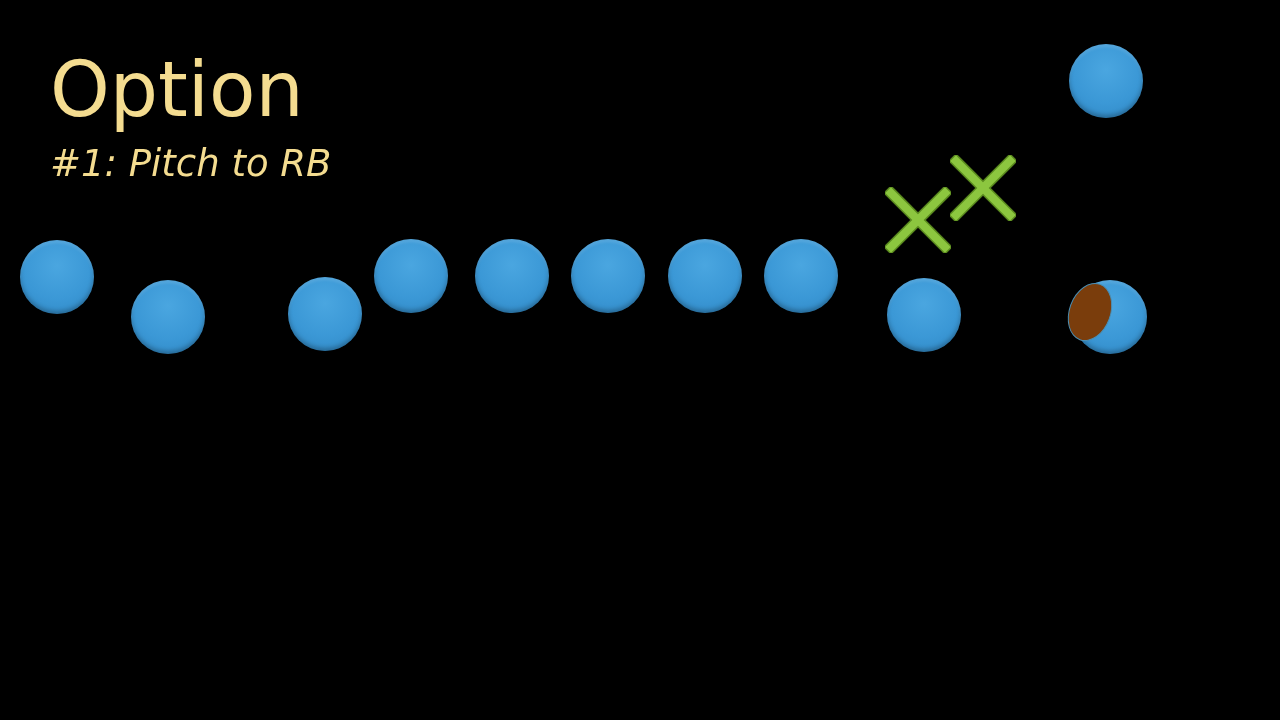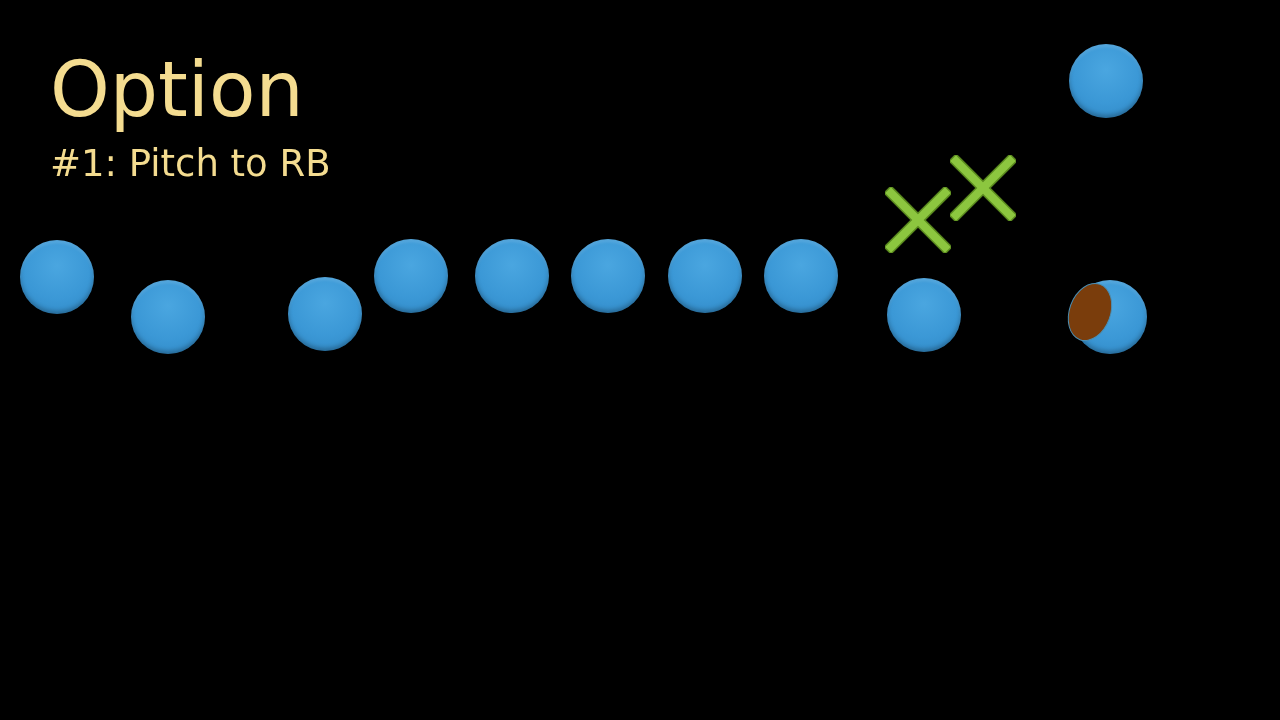--- a/index.html
+++ b/index.html
@@ -1,18 +1,18 @@
 <!DOCTYPE html>
 <html><head>
 <meta charset="utf-8">
 <style>
   html, body { margin:0; padding:0; background:#000; }
   body { width:1280px; height:720px; position:relative; overflow:hidden; font-family:"DejaVu Sans", "Liberation Sans", sans-serif; }
   .title { position:absolute; left:50px; top:52px; color:#f4dc90; font-size:76px; line-height:1; letter-spacing:0px; }
-  .subtitle { position:absolute; left:50px; top:145px; color:#f4dc90; font-size:37px; line-height:1; }
+  .subtitle { position:absolute; left:50px; top:145px; color:#f4dc90; font-size:37px; line-height:1;font-style:italic; }
   .player { position:absolute; width:74px; height:74px; border-radius:50%;
     background: radial-gradient(circle at 50% 35%, #4aa6e0 0%, #3b98d6 55%, #2f86c2 100%);
     box-shadow: inset 0 -3px 4px rgba(0,0,0,0.25), inset 0 3px 3px rgba(255,255,255,0.12); }
   .ball { position:absolute; width:40px; height:58px; border-radius:50%; background:#7a3d0c; border:1px solid #4a8fb5; transform:rotate(20deg); }
   .xmark { position:absolute; width:66px; height:66px; }
 </style>
 </head>
 <body>
 
 <div class="title">Option</div>

